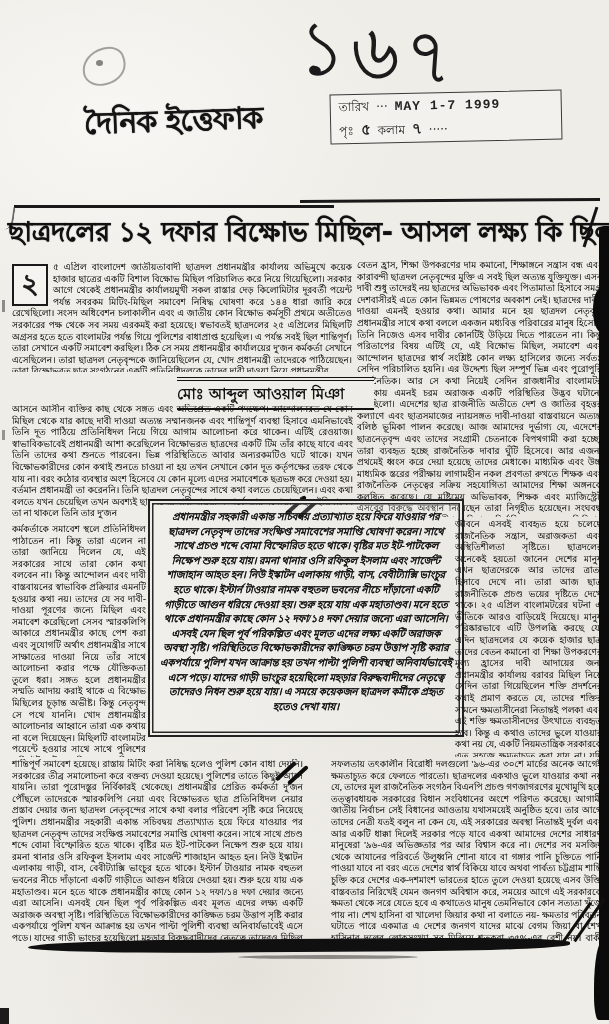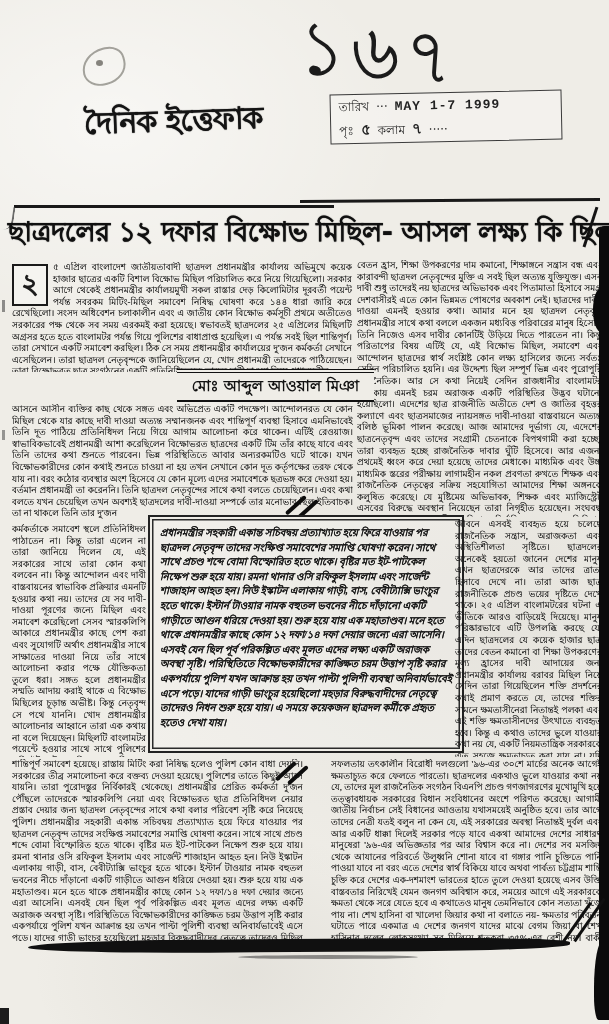--- a/index.html
+++ b/index.html
@@ -52,33 +52,33 @@
     font-family:"DejaVu Sans",sans-serif;text-shadow:0 0 1px rgba(0,0,0,.85);
   }
   
   .dropcap{
     float:left;width:32px;height:38px;border:2px solid #1a1a1a;margin:2px 5px 0 0;
     font-size:27px;line-height:36px;text-align:center;font-weight:700;
     font-family:"DejaVu Sans",sans-serif;background:rgba(255,255,255,.3);
   }
   
   .byline{
-    position:absolute;left:177px;top:369px;width:197px;height:33px;
+    position:absolute;left:177px;top:377px;width:197px;height:33px;
     border-top:4px double #111;border-bottom:2px solid #111;box-sizing:border-box;
-    text-align:center;font-size:15px;font-weight:700;line-height:26px;
+    text-align:left;font-size:15px;font-weight:700;line-height:26px;
     font-family:"DejaVu Sans",sans-serif;color:#111;background:#efede7;
   }
   
   .quote{
-    position:absolute;left:148px;top:515px;width:316px;height:238px;box-sizing:border-box;
+    position:absolute;left:148px;top:499px;width:316px;height:238px;box-sizing:border-box;
     border:2.5px solid #222;
     box-shadow:inset 0 0 0 2px #efede7, inset 0 0 0 3.5px #2a2a2a;
     padding:9px 10px;overflow:hidden;
     font-size:10px;line-height:14.6px;font-weight:700;font-style:italic;
-    color:#151515;text-shadow:0 0 .6px rgba(0,0,0,.7);
+    text-align:center;color:#151515;text-shadow:0 0 .6px rgba(0,0,0,.7);
     background:rgba(255,255,255,.18);
   }
   
   .slashmark span{position:absolute;width:3.5px;height:26px;background:#0d0d0d;border-radius:2px;transform:rotate(48deg);}
   .slashmark span:nth-child(2){left:12px;top:4px;}
   
   .edge{position:absolute;left:599px;top:226px;width:10px;height:792px;background:#0b0b0b;border-radius:5px 0 0 5px;}
   .edge-blob1{position:absolute;left:593px;top:288px;width:16px;height:44px;background:#0b0b0b;border-radius:60% 0 0 60%;}
   .edge-blob2{position:absolute;left:594px;top:940px;width:15px;height:80px;background:#0b0b0b;border-radius:60% 0 0 30%;}
   .bottomband{position:absolute;left:28px;top:939px;width:542px;height:13px;background:#101010;

